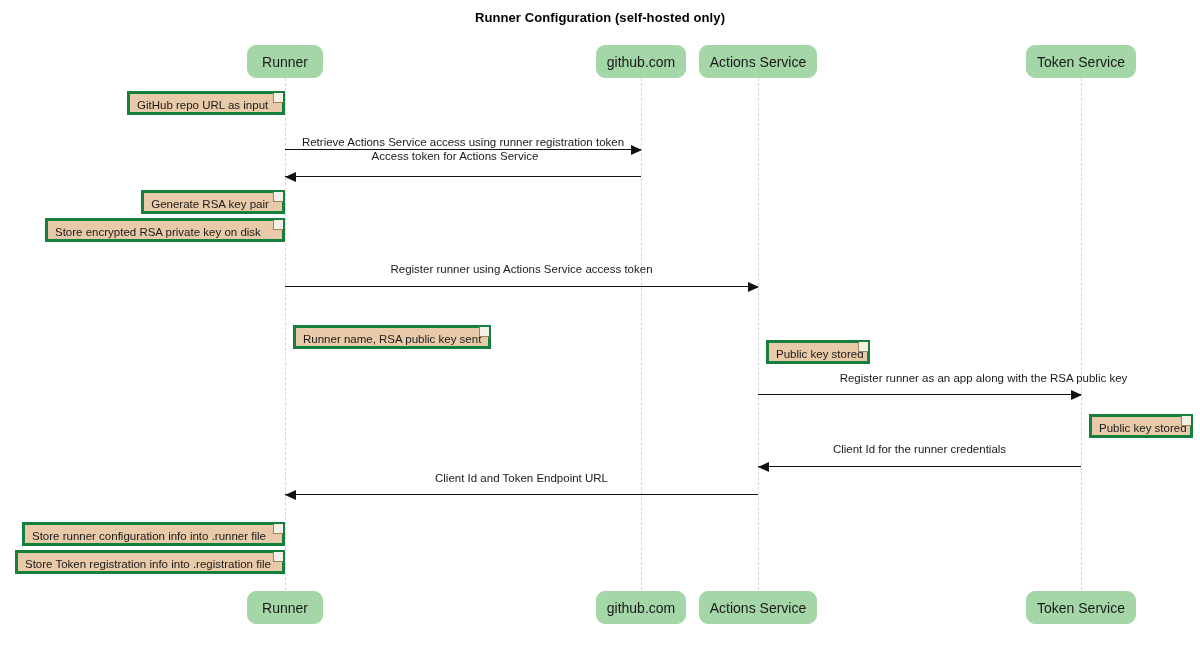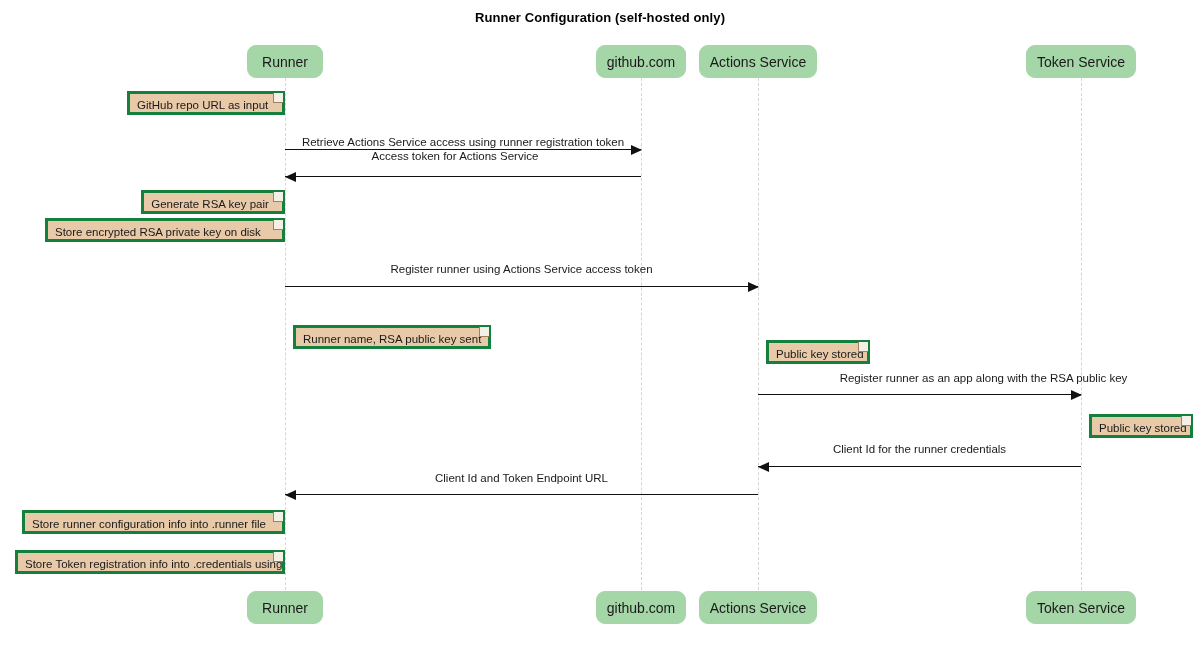--- a/index.html
+++ b/index.html
@@ -141,17 +141,17 @@
       <div class="arrowhead left" style="top: 490px; left: 285px;"></div>
       <div class="msg-label" style="left: 285px; width: 473px; top: 472px;">Client Id and Token Endpoint URL</div>
     </div>
   <div id="notes-layer">
       <div class="note" style="left: 127px; top: 91px; width: 158px;"><span>GitHub repo URL as input</span><span class="fold"></span></div>
       <div class="note" style="left: 141px; top: 190px; width: 144px; text-align: center;"><span>Generate RSA key pair</span><span class="fold"></span></div>
       <div class="note" style="left: 45px; top: 218px; width: 240px;"><span>Store encrypted RSA private key on disk</span><span class="fold"></span></div>
       <div class="note" style="left: 293px; top: 311px; width: 198px; margin-top: 14px;"><span>Runner name, RSA public key sent</span><span class="fold"></span></div>
       <div class="note" style="left: 766px; top: 340px; width: 104px;"><span>Public key stored</span><span class="fold"></span></div>
       <div class="note" style="left: 1089px; top: 414px; width: 104px;"><span>Public key stored</span><span class="fold"></span></div>
-      <div class="note" style="left: 22px; top: 510px; width: 263px;"><span>Store runner configuration info into .runner file</span><span class="fold"></span></div>
-      <div class="note" style="left: 15px; top: 550px; width: 270px;"><span>Store Token registration info into .credentials using</span><span class="fold"></span></div>
+      <div class="note" style="left: 22px; top: 522px; width: 263px;"><span>Store runner configuration info into .runner file</span><span class="fold"></span></div>
+      <div class="note" style="left: 15px; top: 550px; width: 270px;"><span>Store Token registration info into .registration file</span><span class="fold"></span></div>
     </div>
 
 </div>
 
 </body></html>

